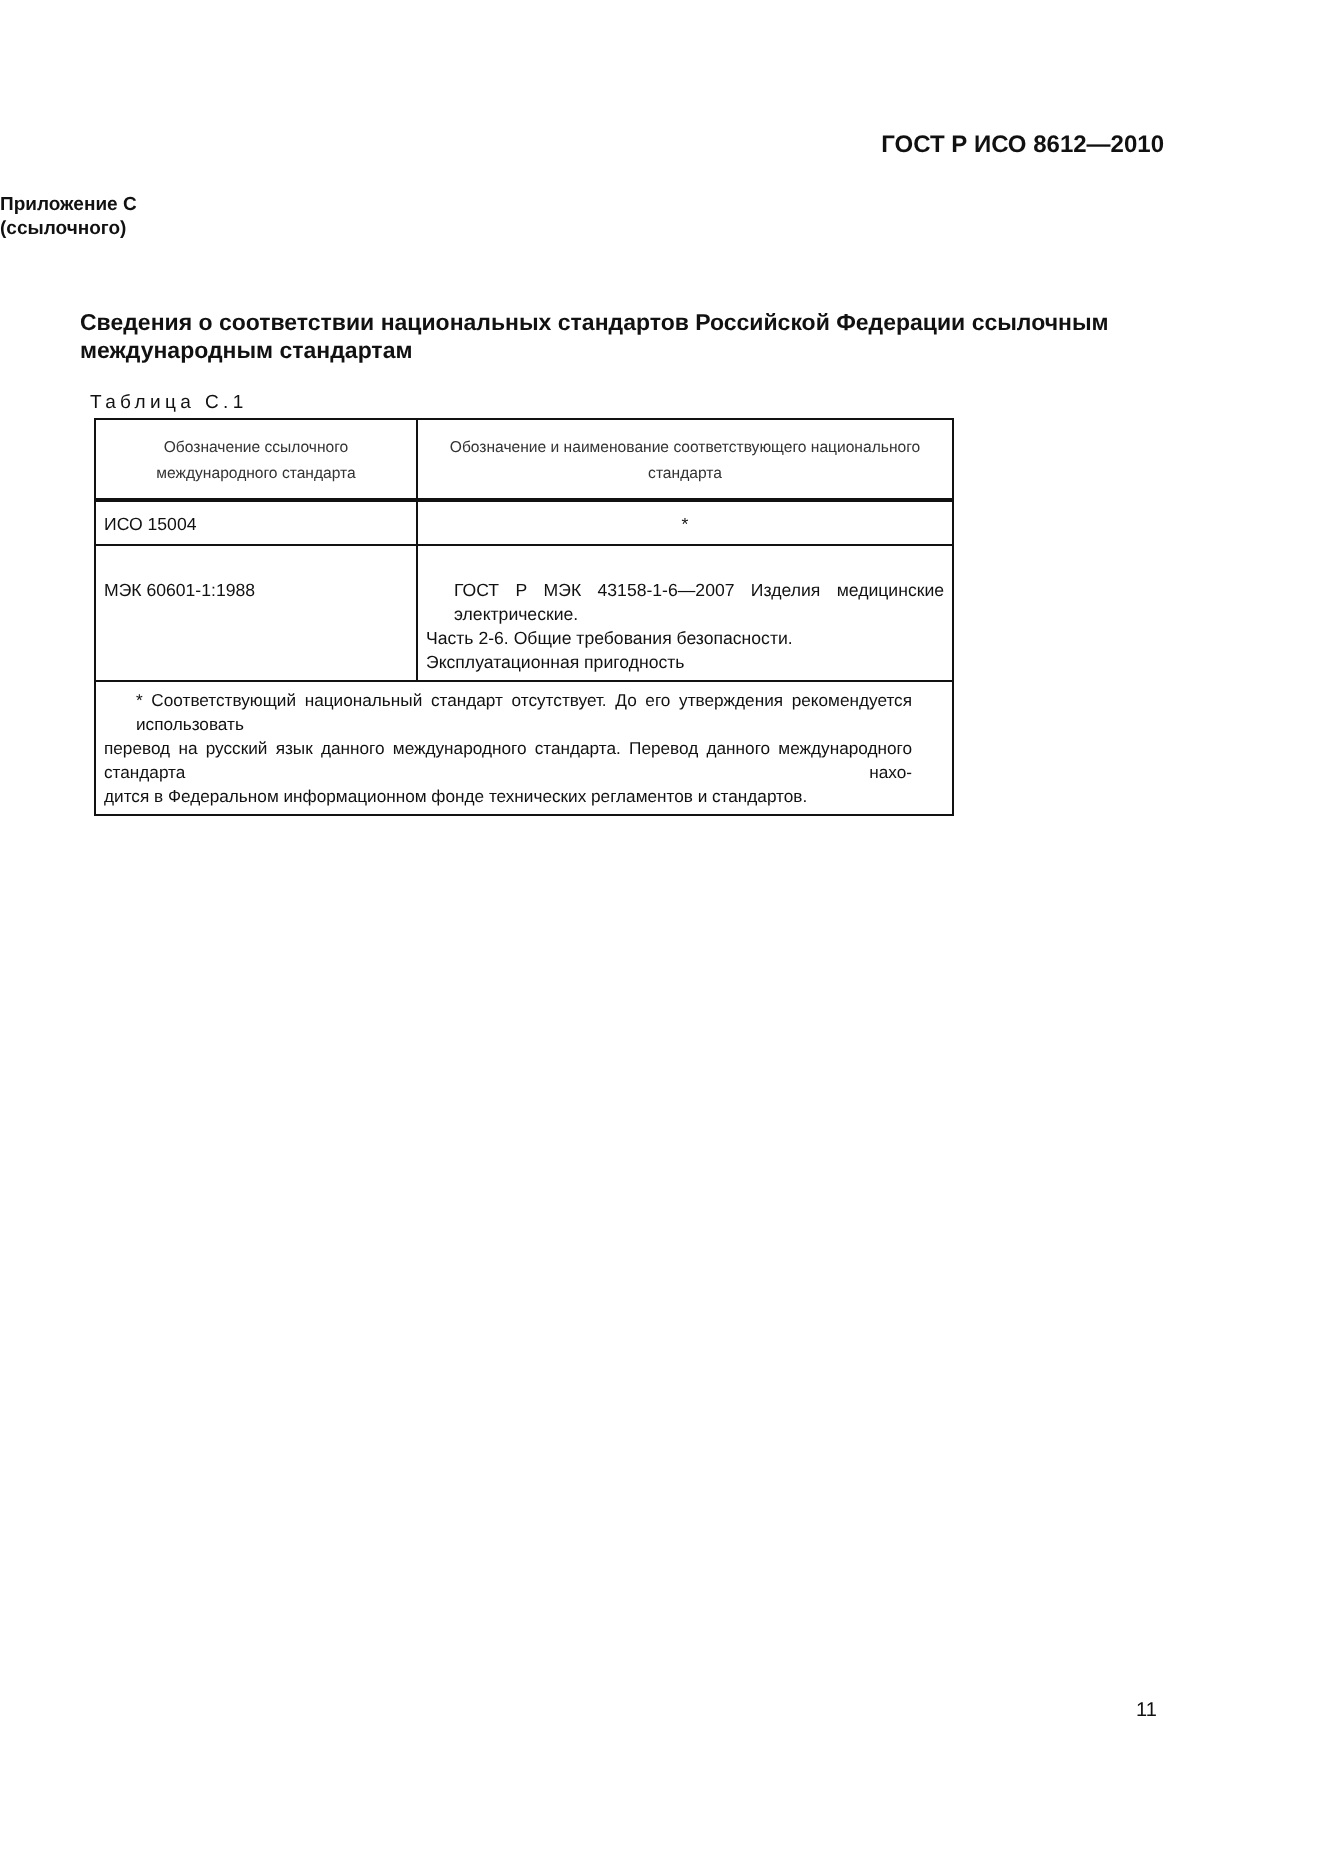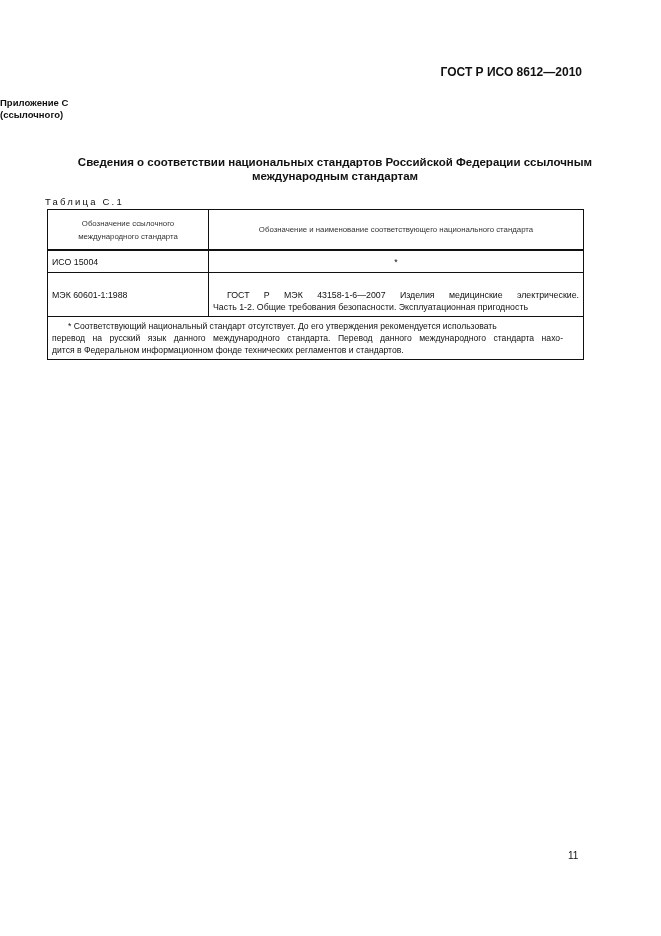--- a/index.html
+++ b/index.html
@@ -1,21 +1,21 @@
 <!DOCTYPE html>
 <html><head>
 <meta charset="utf-8">
 <style>
   html, body { margin:0; padding:0; background:#fff; }
   body { width:661px; height:936px; position:relative; font-family:"Liberation Sans", sans-serif; color:#111; }
   .hdr { position:absolute; top:65px; right:79px; font-weight:bold; font-size:12px; }
   .appx { position:absolute; top:97px; left:0; width:661px; font-weight:bold; font-size:9.5px; line-height:12px; }
-  .title { position:absolute; top:155px; left:40px; width:590px; text-align:center; font-weight:bold; font-size:11.5px; line-height:14px; }
+  .title { position:absolute; top:155px; left:40px; width:590px; text-align:left; font-weight:bold; font-size:11.5px; line-height:14px; }
   .tcap { position:absolute; top:196px; left:45px; font-size:9.5px; letter-spacing:2.2px; }
-  table { position:absolute; top:209px; left:47px; width:537px; border-collapse:collapse; font-size:8.8px; }
+  table { position:absolute; top:209px; left:47px; width:430px; border-collapse:collapse; font-size:8.8px; }
   td { border:1px solid #111; vertical-align:top; padding:0 4px; }
   .h td { height:39px; vertical-align:middle; text-align:center; font-size:7.8px; line-height:13px; color:#333; border-bottom:2px solid #111; }
   .c1 { width:152px; }
   .r1 td { height:21px; vertical-align:middle; }
   .r2 td { padding-top:16px; padding-bottom:3px; line-height:12px; }
   .j { text-align:justify; text-align-last:justify; }
   .fn td { padding:3px 20px 3px 4px; line-height:12px; font-size:8.6px; text-align:justify; }
   .fn .ind { padding-left:16px; }
   .pg { position:absolute; top:850px; left:568px; font-size:10px; }
 </style>
@@ -46,21 +46,21 @@
     <td>Обозначение и наименование соответствующего национального стандарта</td>
   </tr>
   <tr class="r1">
     <td>ИСО 15004</td>
     <td style="text-align:center;">*</td>
   </tr>
   <tr class="r2">
     <td>МЭК 60601-1:1988</td>
     <td>
       <div class="j" style="padding-left:14px;">ГОСТ Р МЭК 43158-1-6—2007 Изделия медицинские электрические.</div>
-      <div>Часть 1-2. Общие требования безопасности. Эксплуатационная пригодность</div>
+      <div>Часть 2-6. Общие требования безопасности. Эксплуатационная пригодность</div>
     </td>
   </tr>
   <tr class="fn">
     <td colspan="2">
       <div class="ind">* Соответствующий национальный стандарт отсутствует. До его утверждения рекомендуется использовать</div>
       <div class="j">перевод на русский язык данного международного стандарта. Перевод данного международного стандарта нахо-</div>
       <div>дится в Федеральном информационном фонде технических регламентов и стандартов.</div>
     </td>
   </tr>
 </tbody>

